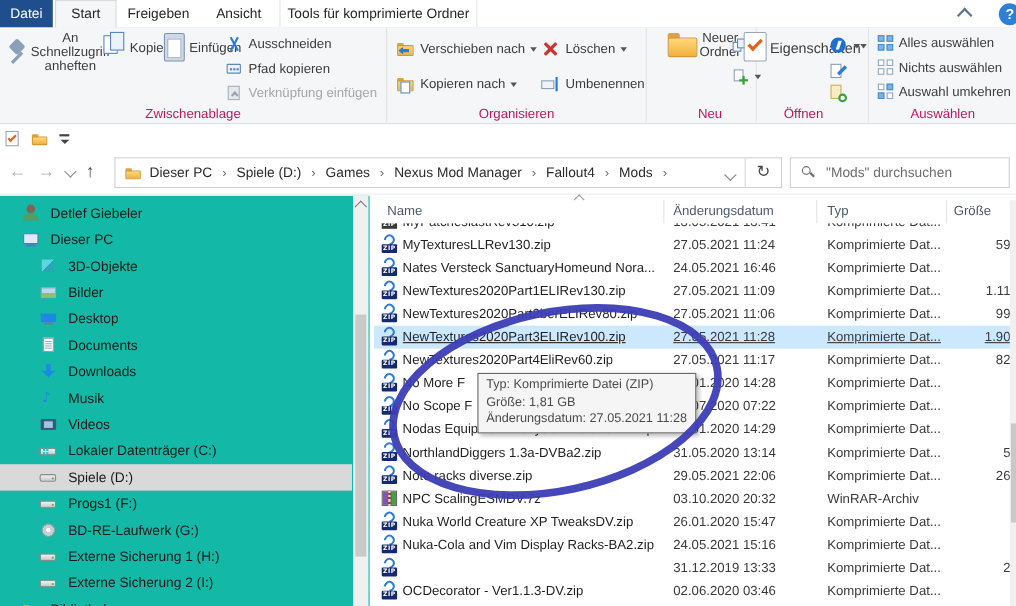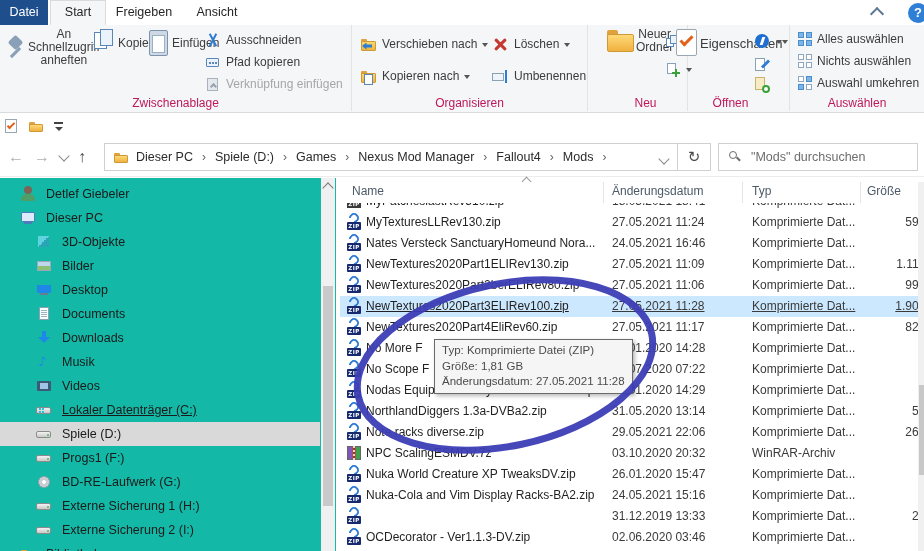--- a/index.html
+++ b/index.html
@@ -160,20 +160,21 @@
   #annotation{position:absolute;left:0;top:0;width:924px;height:551px;z-index:30;pointer-events:none}
 </style>
 </head>
 <body>
 
 <div id="tabbar">
   <div class="tab tab-file">Datei</div>
   <div class="tab tab-start">Start</div>
   <div class="tab tab-share">Freigeben</div>
   <div class="tab tab-view">Ansicht</div>
+  <div class="tab tab-tools">Tools für komprimierte Ordner</div>
   <div id="ribbon-collapse"></div>
   <div id="help-badge">?</div>
 </div>
 
 <div id="ribbon">
   <div class="rgroup g-clip">
     <div class="bbtn" style="left:2px;width:88px">
       <span class="bigic i-pin"></span>
       <span>An Schnellzugriff anheften</span>
     </div>
@@ -362,21 +363,21 @@
         <span>Downloads</span>
       </div>
       <div class="side-item" style="padding-left: 36px;">
         <span class="ic ic-music"></span>
         <span>Musik</span>
       </div>
       <div class="side-item" style="padding-left: 36px;">
         <span class="ic ic-video"></span>
         <span>Videos</span>
       </div>
-      <div class="side-item" style="padding-left: 36px; text-decoration: underline;">
+      <div class="side-item" style="padding-left: 36px;">
         <span class="ic ic-drive-os"></span>
         <span>Lokaler Datenträger (C:)</span>
       </div>
       <div class="side-item sel" style="padding-left: 36px;">
         <span class="ic ic-drive"></span>
         <span>Spiele (D:)</span>
       </div>
       <div class="side-item" style="padding-left: 36px;">
         <span class="ic ic-drive"></span>
         <span>Progs1 (F:)</span>

